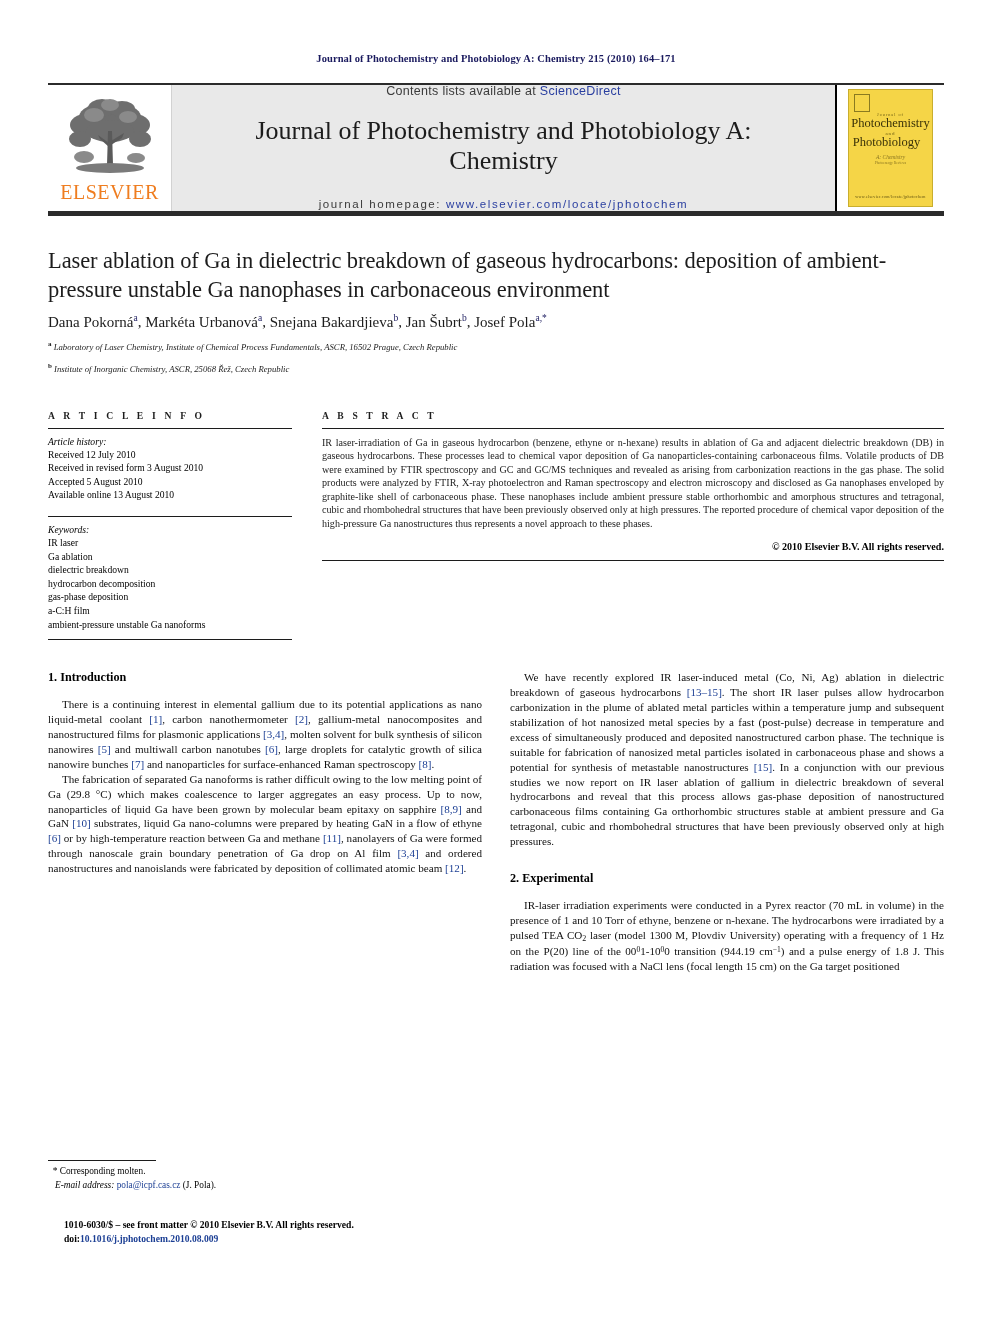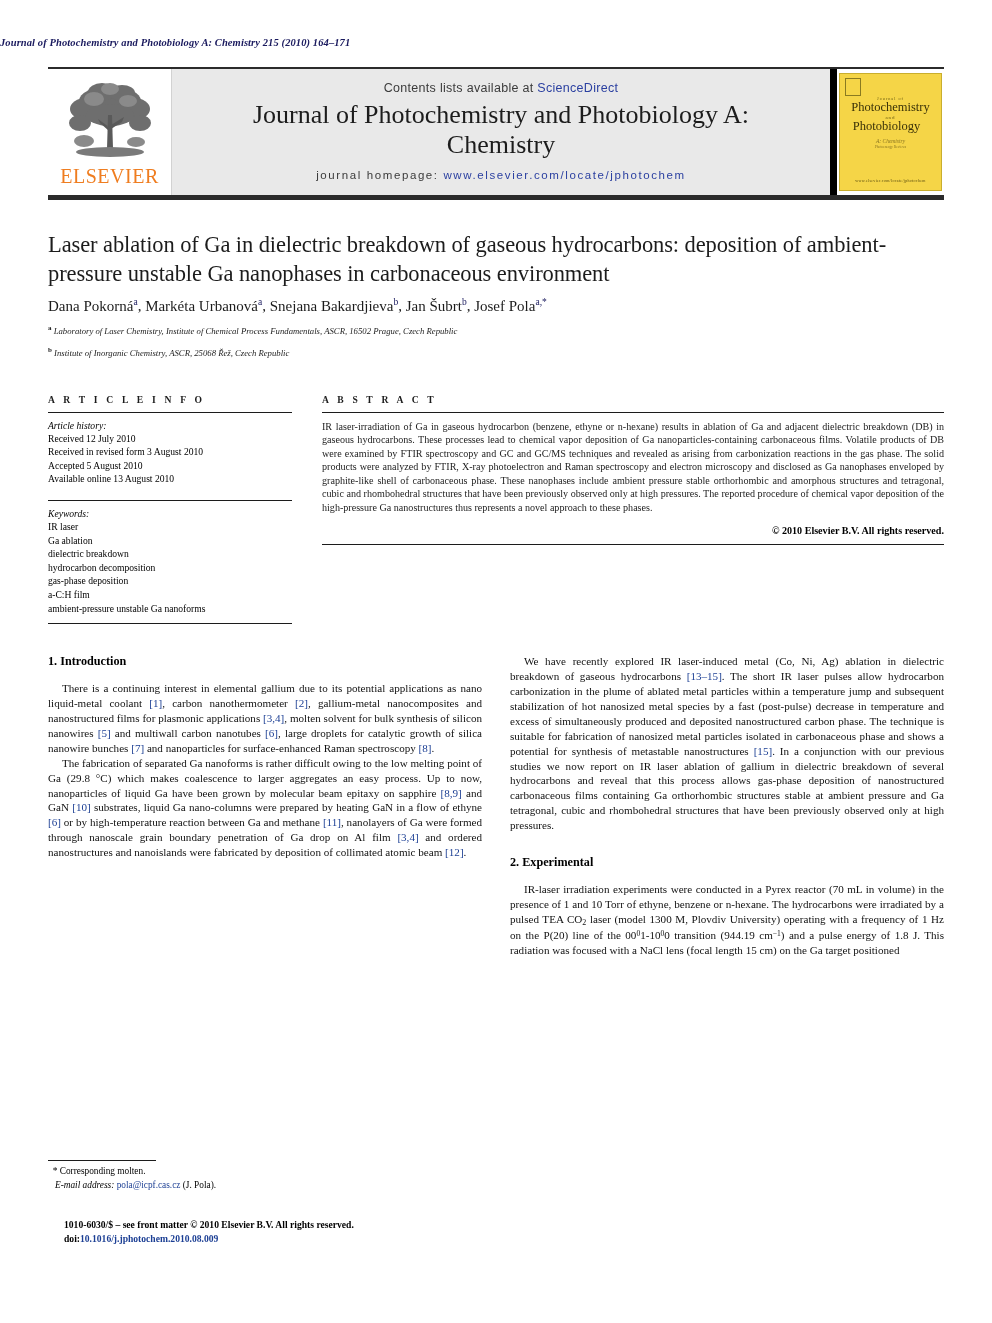--- a/index.html
+++ b/index.html
@@ -9,27 +9,26 @@
     height: 1323px;
     background: #ffffff;
     font-family: "Liberation Serif", serif;
     color: #000000;
     overflow: hidden;
   }
   .page { position: relative; width: 992px; height: 1323px; padding: 0; }
 
   
   .running-head {
-    text-align: left;
+    text-align: center;
     font-family: "Liberation Serif", serif;
     font-weight: bold;
-    font-style: italic;
     font-size: 10.5px;
     color: #1a1a5e;
-    padding-top: 37px;
+    padding-top: 53px;
     letter-spacing: 0.1px;
   }
 
   
   .masthead {
     margin: 19px 48px 0 48px;
     border-top: 2px solid #2b2b2b;
     display: flex;
     align-items: stretch;
     height: 128px;
@@ -48,26 +47,27 @@
     font-size: 20px;
     letter-spacing: 0.5px;
     color: #ef7d20;
     margin-top: 1px;
     line-height: 1;
   }
   .banner {
     flex: 1 1 auto;
     background: #e9e9e9;
     border-left: 1px solid #d2d2d2;
-    border-right: 7px solid #000000;
+    border-right: 2px solid #000000;
     display: flex;
     flex-direction: column;
     justify-content: center;
     align-items: center;
     padding: 4px 8px 6px 8px;
+    gap: 13px;
   }
   .contents-line {
     font-family: "Liberation Sans", sans-serif;
     font-size: 12.5px;
     color: #3b3b3b;
     letter-spacing: 0.3px;
     margin-bottom: 3px;
   }
   .contents-line .sd-link { color: #2a3fa0; }
   .journal-title {
@@ -87,21 +87,21 @@
   }
   .homepage-line .hp-url { color: #2a3fa0; }
   .cover-cell {
     width: 107px;
     flex: 0 0 107px;
     display: flex;
     align-items: center;
     justify-content: center;
   }
   .cover {
-    width: 103px;
+    width: 85px;
     height: 118px;
     background: #f5d547;
     border: 1px solid #c9ae2e;
     position: relative;
     overflow: hidden;
     font-family: "Liberation Serif", serif;
   }
   .cover .cv-logo {
     position: absolute; top: 4px; left: 5px;
     width: 16px; height: 18px;

